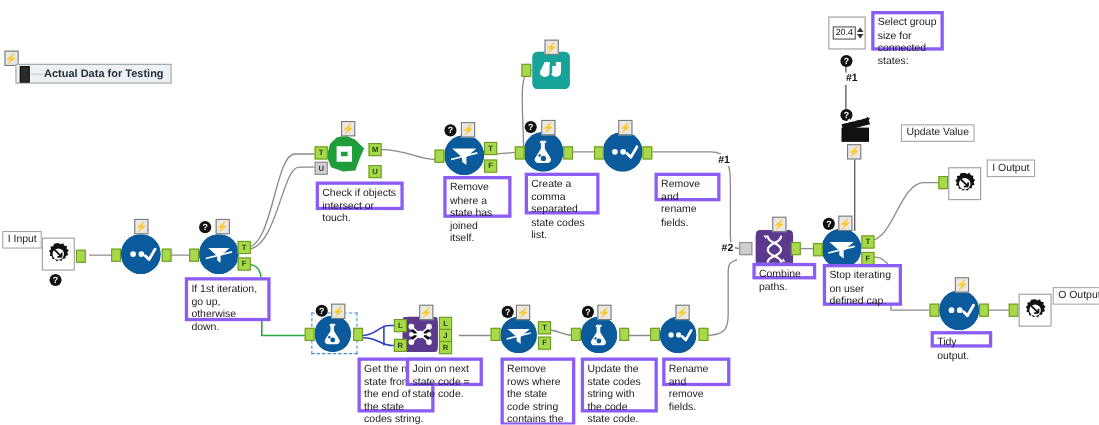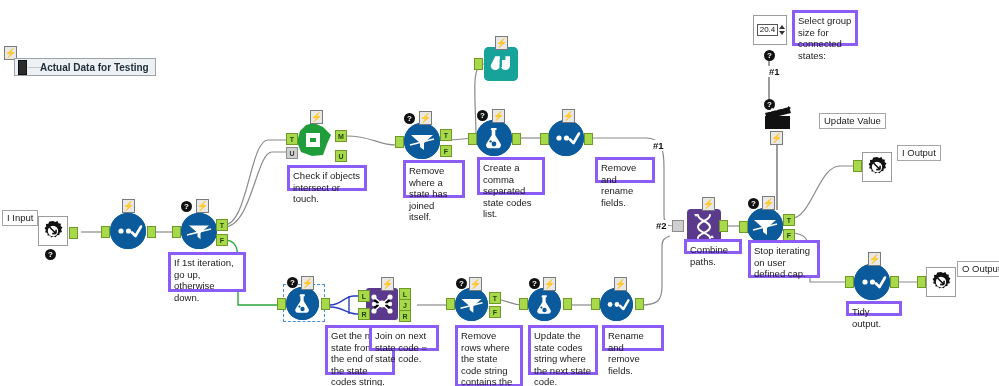--- a/index.html
+++ b/index.html
@@ -372,21 +372,21 @@
         <path d="M15.5 8 h5 v2 h-1.2 v5.2 l5.2 8.4 a3 3 0 0 1 -2.6 4.6 h-8.8 a3 3 0 0 1 -2.6 -4.6 l5.2 -8.4 v-5.2 h-1.2 z" fill="#fff"></path>
         <circle cx="18" cy="24" r="2.4" fill="#0a5a9c"></circle>
         <circle cx="14.6" cy="21.4" r="1.2" fill="#0a5a9c"></circle>
       </svg>
     </div>
   </div>
   <div class="topbolt" style="left:543px;top:277px;"></div>
   <div class="badge-q" style="left:529px;top:278px;">?</div>
   <div class="pin" style="left:519px;top:298px;"></div>
   <div class="pin" style="left:563px;top:298px;"></div>
-  <div class="anno" style="left:528px;top:325px;width:70px;height:50px;">Update the state codes string where the next state code.</div>
+  <div class="anno" style="left:528px;top:325px;width:70px;height:50px;">Update the state codes string with the code state code.</div>
 
   <div class="node" style="left:600px;top:288px;">
     <div class="disc" style="width:33px;height:33px;">
       <svg width="33" height="33" viewBox="0 0 36 36">
         <circle cx="18" cy="18" r="18" fill="#0a5a9c"></circle>
         <circle cx="11" cy="18" r="2.6" fill="#fff"></circle>
         <circle cx="18.5" cy="18" r="2.6" fill="#fff"></circle>
         <path d="M22 19.5 L25.5 23 L31 13.5" stroke="#fff" stroke-width="2.6" fill="none" stroke-linecap="round" stroke-linejoin="round"></path>
       </svg>
     </div>

